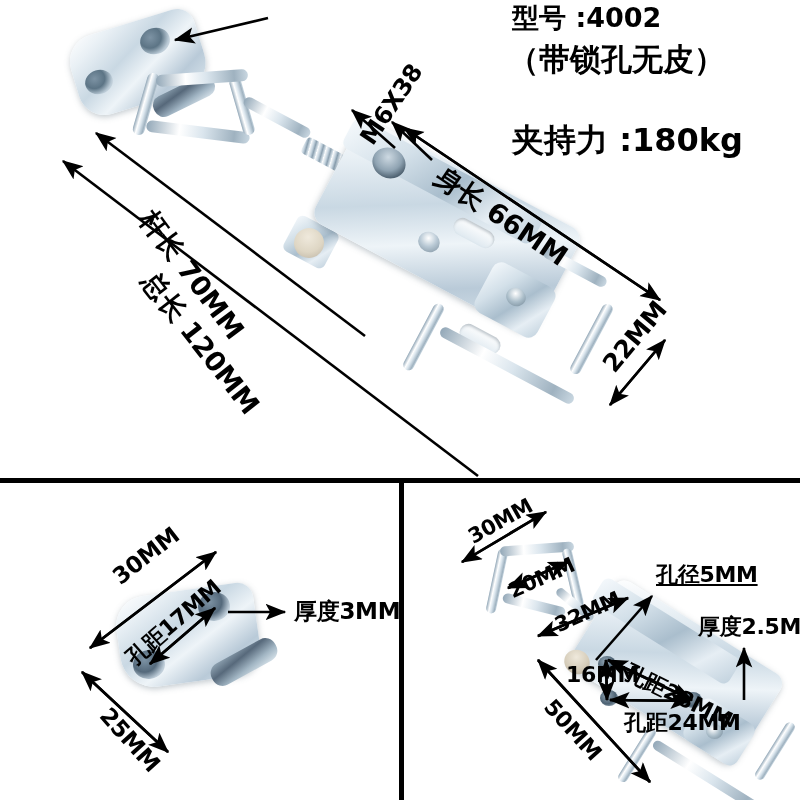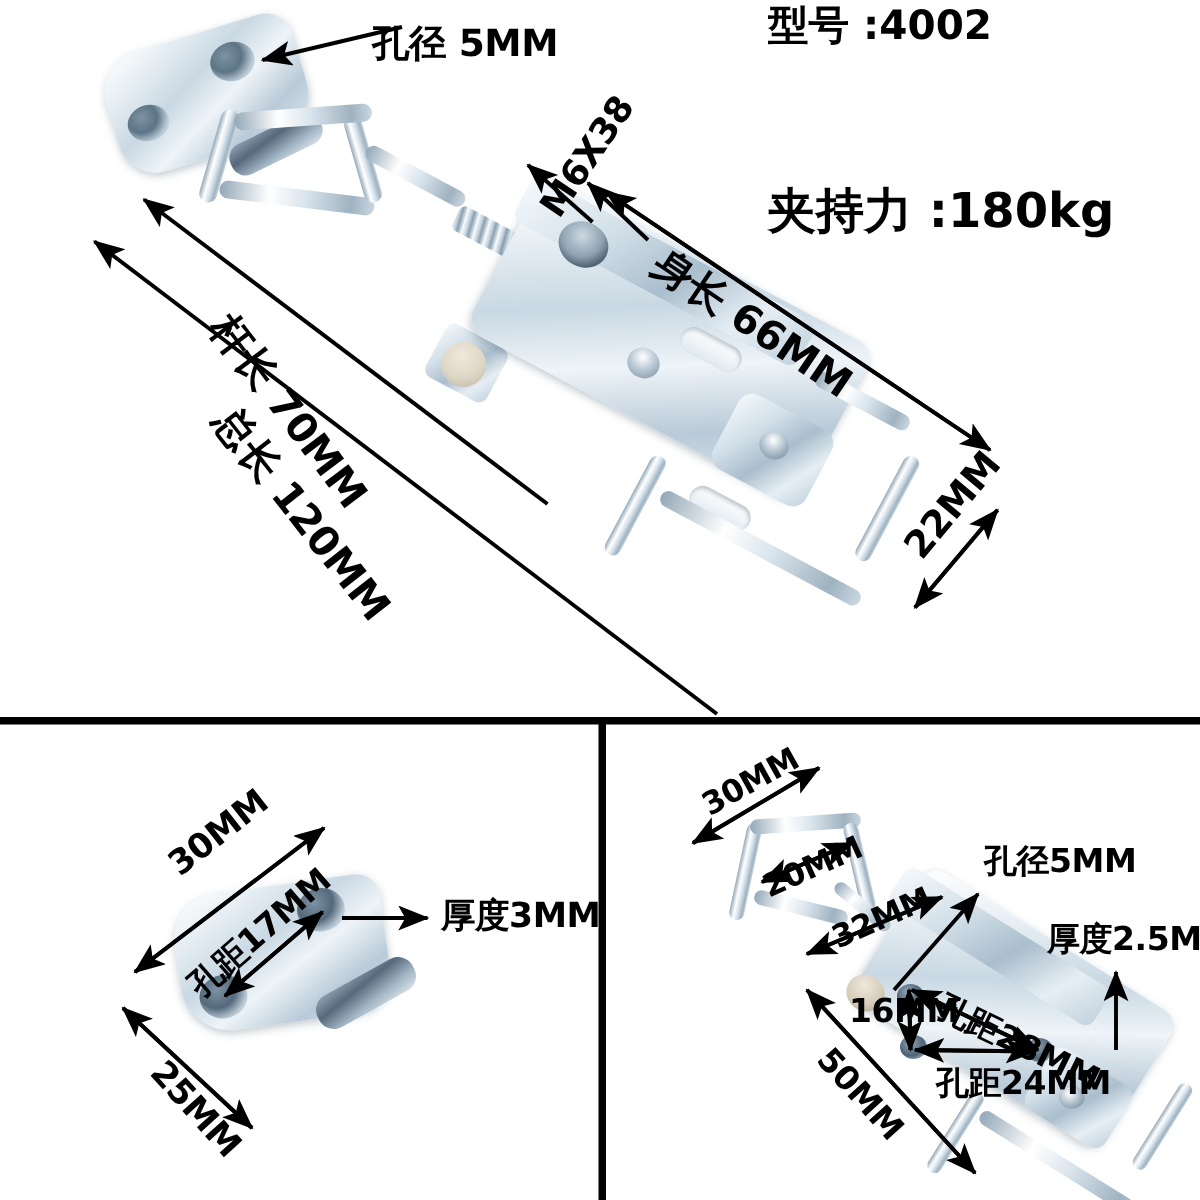--- a/index.html
+++ b/index.html
@@ -226,23 +226,23 @@
       <line x1="690" y1="701" x2="610" y2="700"></line>
       <line x1="607" y1="700" x2="606" y2="660"></line>
       <line x1="650" y1="782" x2="538" y2="660"></line>
     </g>
   </svg>
 
   <div class="divider-h"></div>
   <div class="divider-v"></div>
 
   <div class="spec" style="left:512px;top:4px;font-size:27px;">型号 :4002</div>
+  <div class="spec" style="left:508px;top:44px;font-size:31px;">（带锁孔无皮）</div>
   <div class="spec" style="left:512px;top:124px;font-size:32px;text-align:right;">夹持力 :180kg</div>
 
-  <div class="lbl" style="left:248px;top:16px;font-size:25px;">孔径 5MM</div>
 
   <div class="lbl" style="left:366px;top:130px;font-size:24px;transform:rotate(-56deg);">M6X38</div>
 
   <div class="lbl" style="left:438px;top:160px;font-size:27px;transform:rotate(34deg);">身长 66MM</div>
 
   <div class="lbl" style="left:146px;top:200px;font-size:27px;transform:rotate(53deg);">杆长 70MM</div>
 
   <div class="lbl" style="left:148px;top:262px;font-size:27px;transform:rotate(52deg);">总长 120MM</div>
 
   <div class="lbl" style="left:608px;top:356px;font-size:25px;transform:rotate(-50deg);">22MM</div>
@@ -254,21 +254,21 @@
   <div class="lbl" style="left:104px;top:700px;font-size:23px;transform:rotate(48deg);">25MM</div>
 
   <div class="lbl" style="left:294px;top:600px;font-size:23px;">厚度3MM</div>
 
   <div class="lbl" style="left:470px;top:528px;font-size:21px;transform:rotate(-29deg);">30MM</div>
 
   <div class="lbl" style="left:510px;top:582px;font-size:21px;transform:rotate(-24deg);">20MM</div>
 
   <div class="lbl" style="left:556px;top:616px;font-size:21px;transform:rotate(-24deg);">32MM</div>
 
-  <div class="lbl" style="left:656px;top:564px;font-size:22px;">孔径5MM</div>
+  <div class="lbl" style="left:656px;top:564px;font-size:22px;text-decoration:underline;">孔径5MM</div>
 
   <div class="lbl" style="left:698px;top:616px;font-size:22px;">厚度2.5MM</div>
 
   <div class="lbl" style="left:626px;top:660px;font-size:22px;transform:rotate(26deg);">孔距28MM</div>
 
   <div class="lbl" style="left:624px;top:712px;font-size:22px;">孔距24MM</div>
 
   <div class="lbl" style="left:566px;top:664px;font-size:22px;">16MM</div>
 
   <div class="lbl" style="left:548px;top:692px;font-size:22px;transform:rotate(48deg);">50MM</div>

